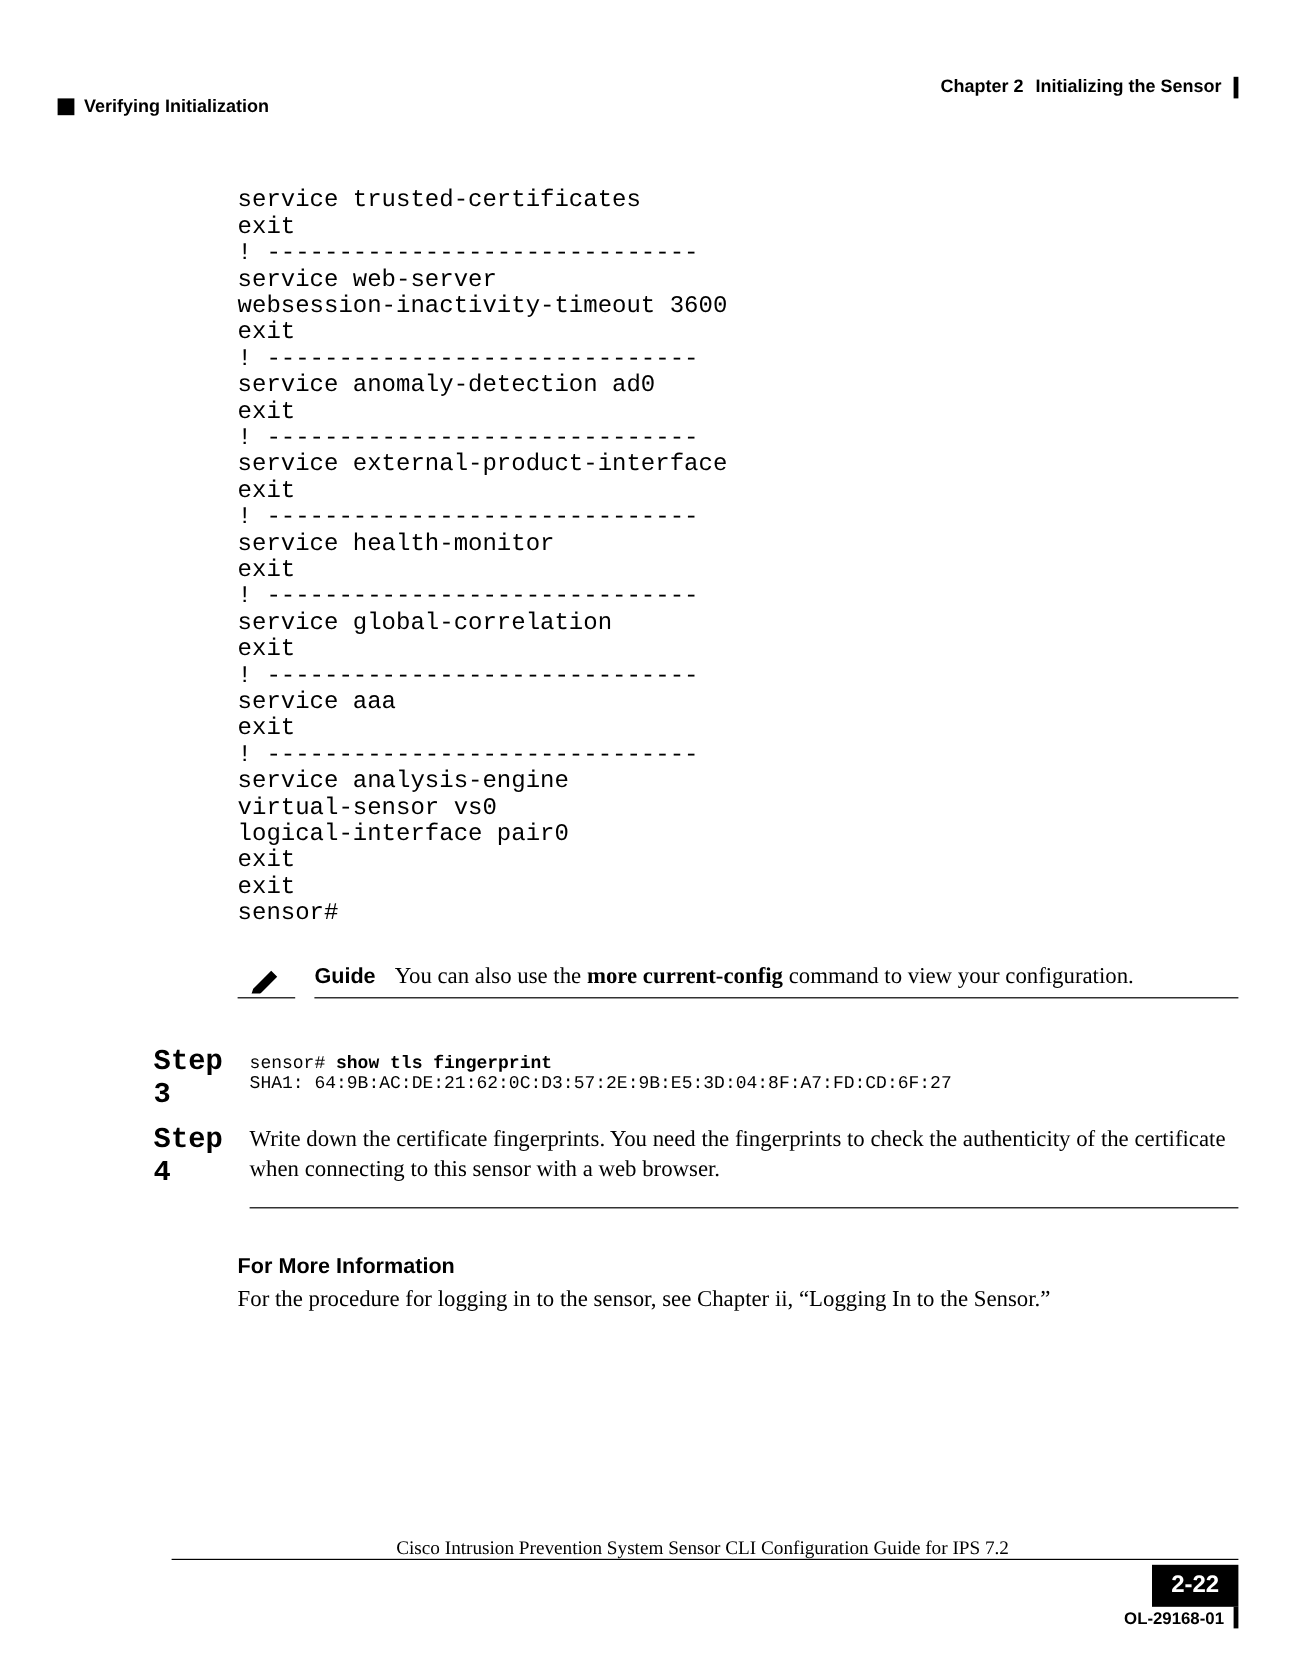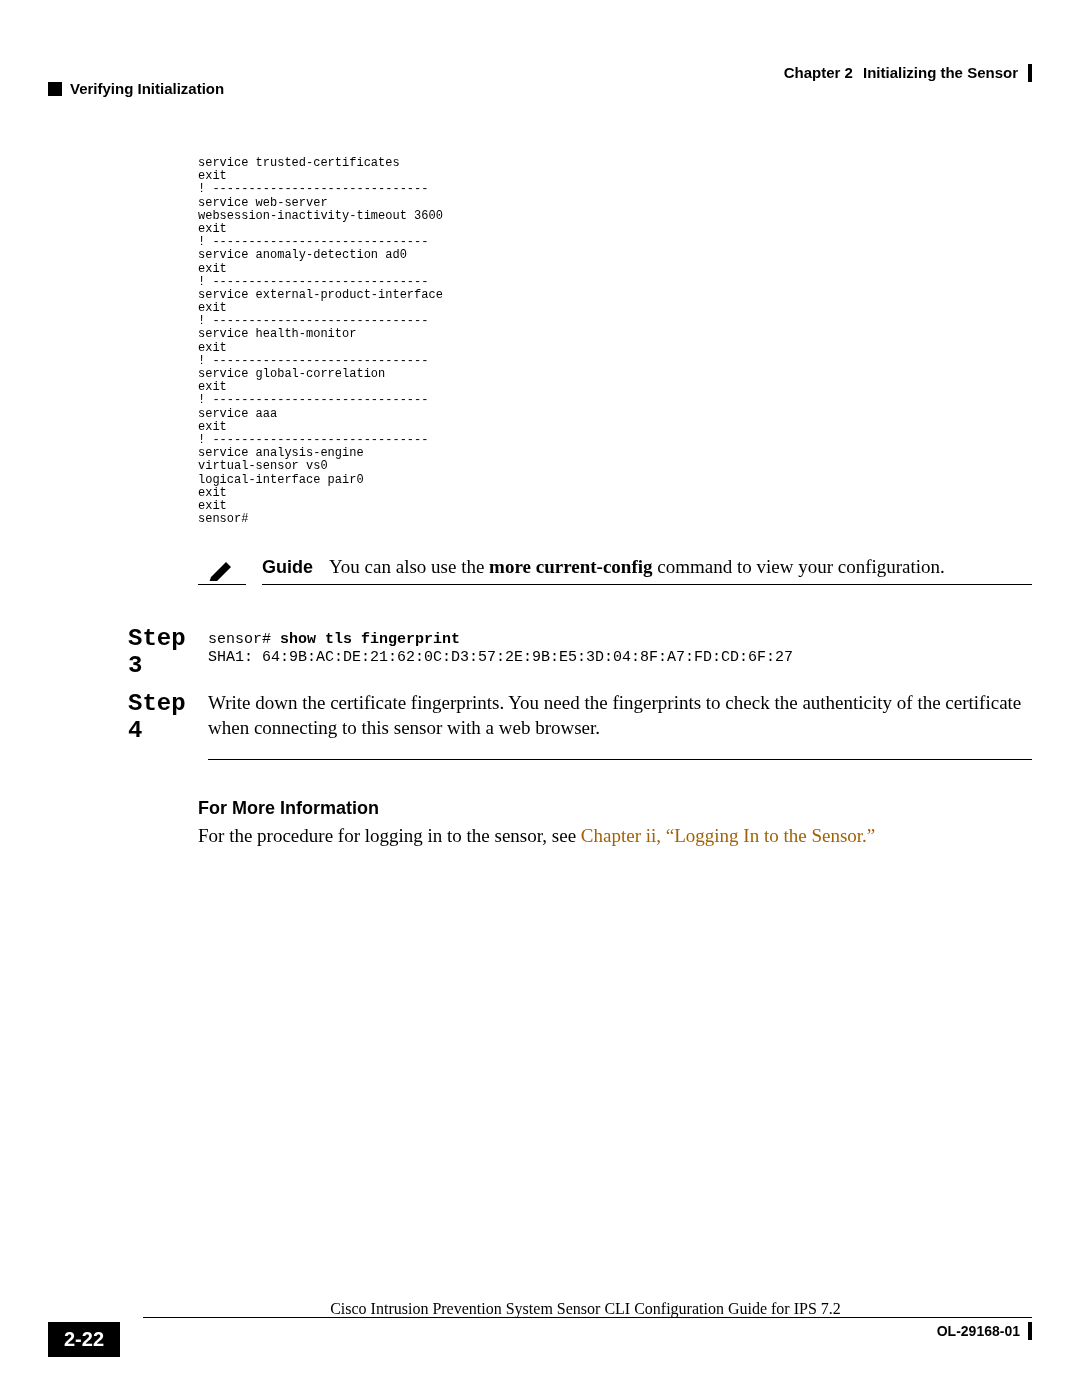--- a/index.html
+++ b/index.html
@@ -44,21 +44,21 @@
     width: 4px;
     height: 18px;
     background: #000;
   }
   .content {
     margin-left: 150px;
     margin-right: 0;
   }
   .cli {
     font-family: "Courier New", Courier, monospace;
-    font-size: 12px;
+    font-size: 20px;
     line-height: 1.1;
     white-space: pre;
     margin-bottom: 30px;
   }
   .note-block {
     display: flex;
     align-items: flex-end;
     gap: 16px;
     margin-bottom: 40px;
   }
@@ -125,40 +125,41 @@
   .fmi-head {
     font-family: Liberation Sans, sans-serif;
     font-weight: bold;
     font-size: 18px;
     margin-bottom: 6px;
   }
   .fmi-body {
     font-size: 19px;
   }
   .link {
-    color: #a16207;
+    color: #000000;
   }
   .footer {
     position: absolute;
     left: 48px;
     right: 48px;
     bottom: 40px;
   }
   .foot-line {
     border-top: 1px solid #000;
     margin-left: 95px;
     margin-bottom: 4px;
   }
   .foot-row {
     display: flex;
-    align-items: flex-start;
+    align-items: flex-end;
     justify-content: space-between;
     font-family: Arial, Helvetica, sans-serif;
     font-weight: bold;
     font-size: 14px;
+    flex-direction: column;
   }
   .foot-center {
     position: absolute;
     left: 0;
     right: 4px;
     text-align: center;
     pointer-events: none;
     margin-top:-22px;
     margin-left:95px;
   }

